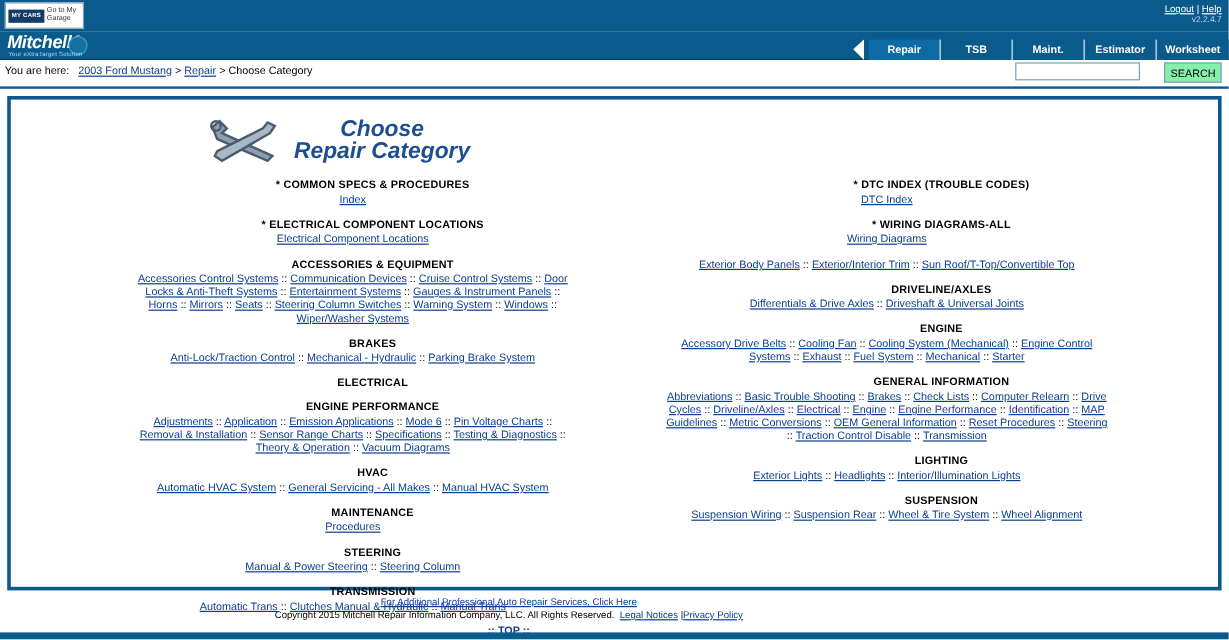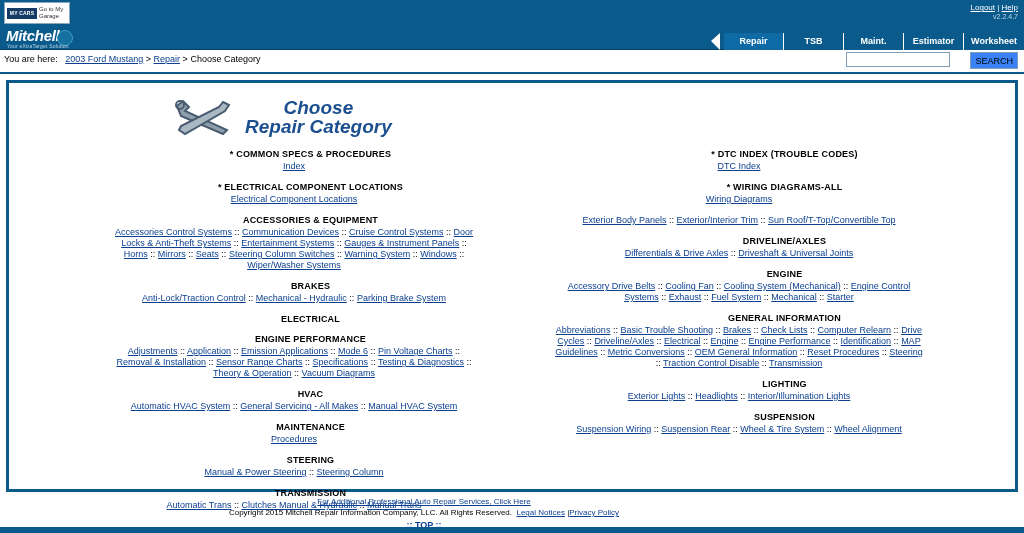--- a/index.html
+++ b/index.html
@@ -91,21 +91,21 @@
     position: absolute; right: 6px; top: 2px;
     display: flex; align-items: stretch;
   }
   .searchbox input {
     width: 104px; height: 15px; font-size: 9px;
     border: 1px solid #7f9db9; padding: 0 2px;
     font-family: "Liberation Sans", sans-serif;
   }
   .searchbox button {
     margin-left: 20px; height: 17px; font-size: 9px;
-    border: 1px solid #7f9db9; background: #3b82f6;
+    border: 1px solid #7f9db9; background: #86efac;
     padding: 0 4px; font-family: "Liberation Sans", sans-serif;
   }
 
   
   .frame {
     position: absolute; left: 6px; top: 80px;
     width: 1012px; height: 412px;
     border: 3px solid #0a5a8c; background: #ffffff; text-align: center;
   }
   .heading {

